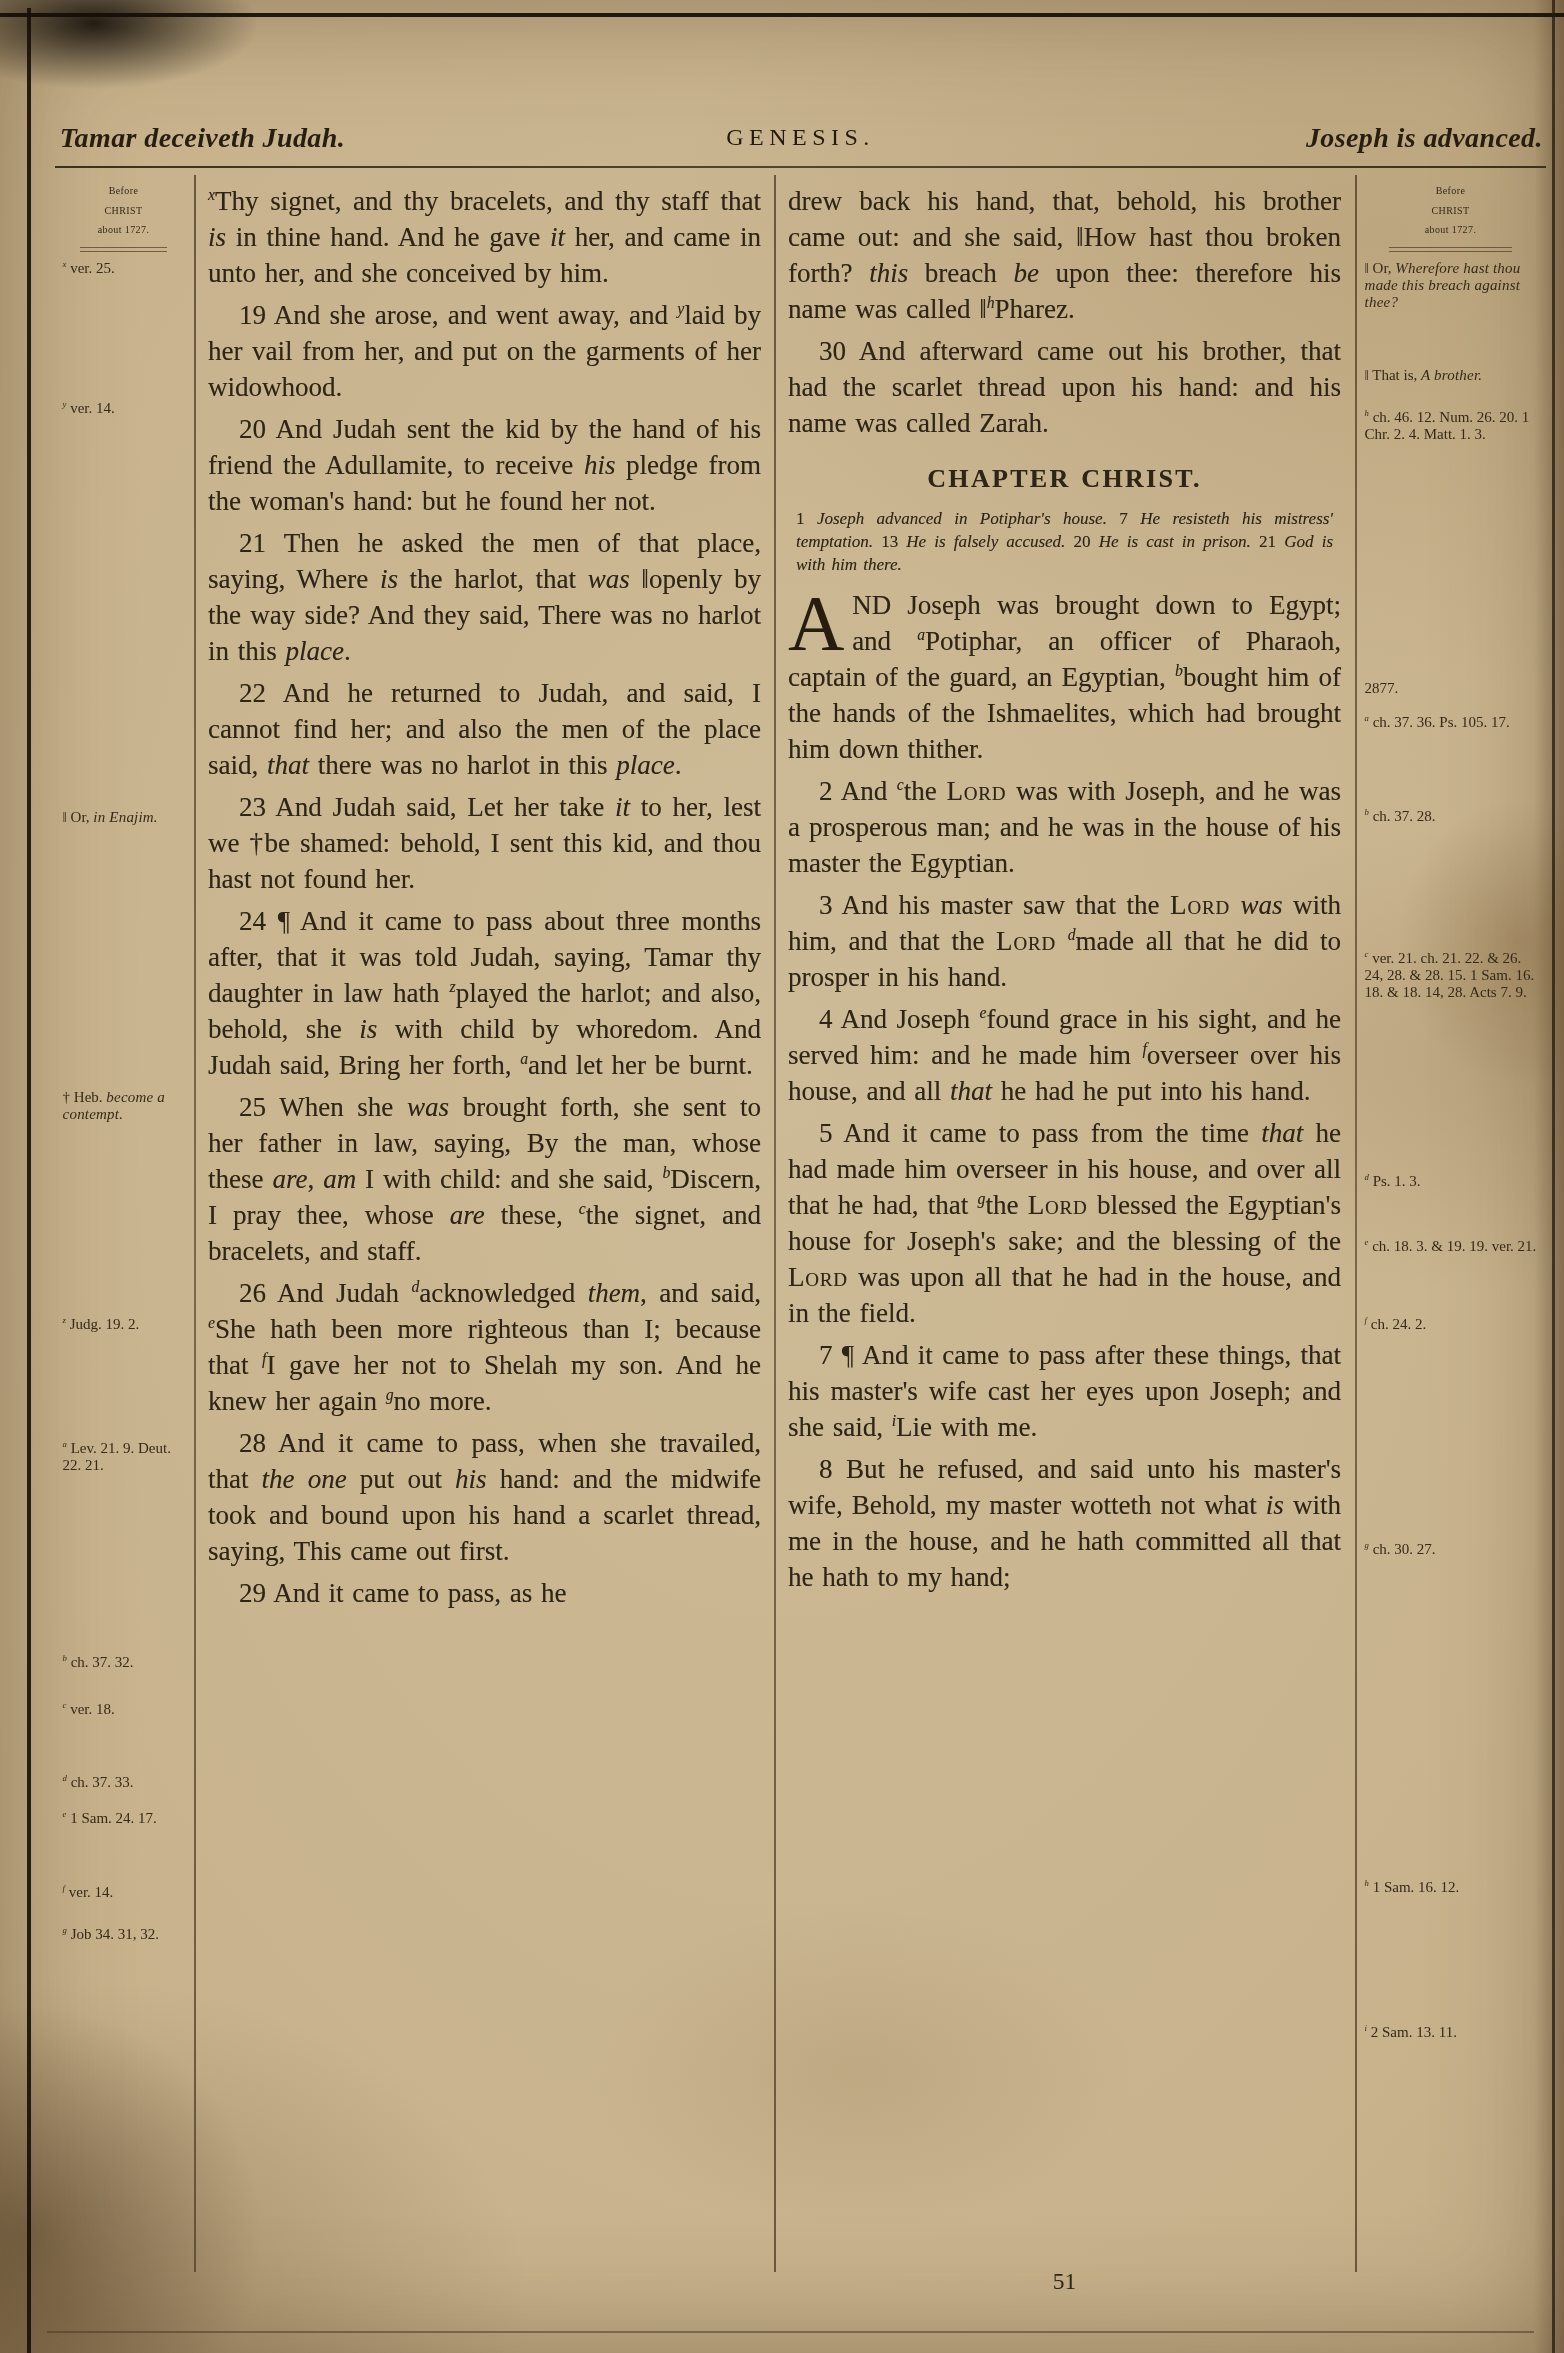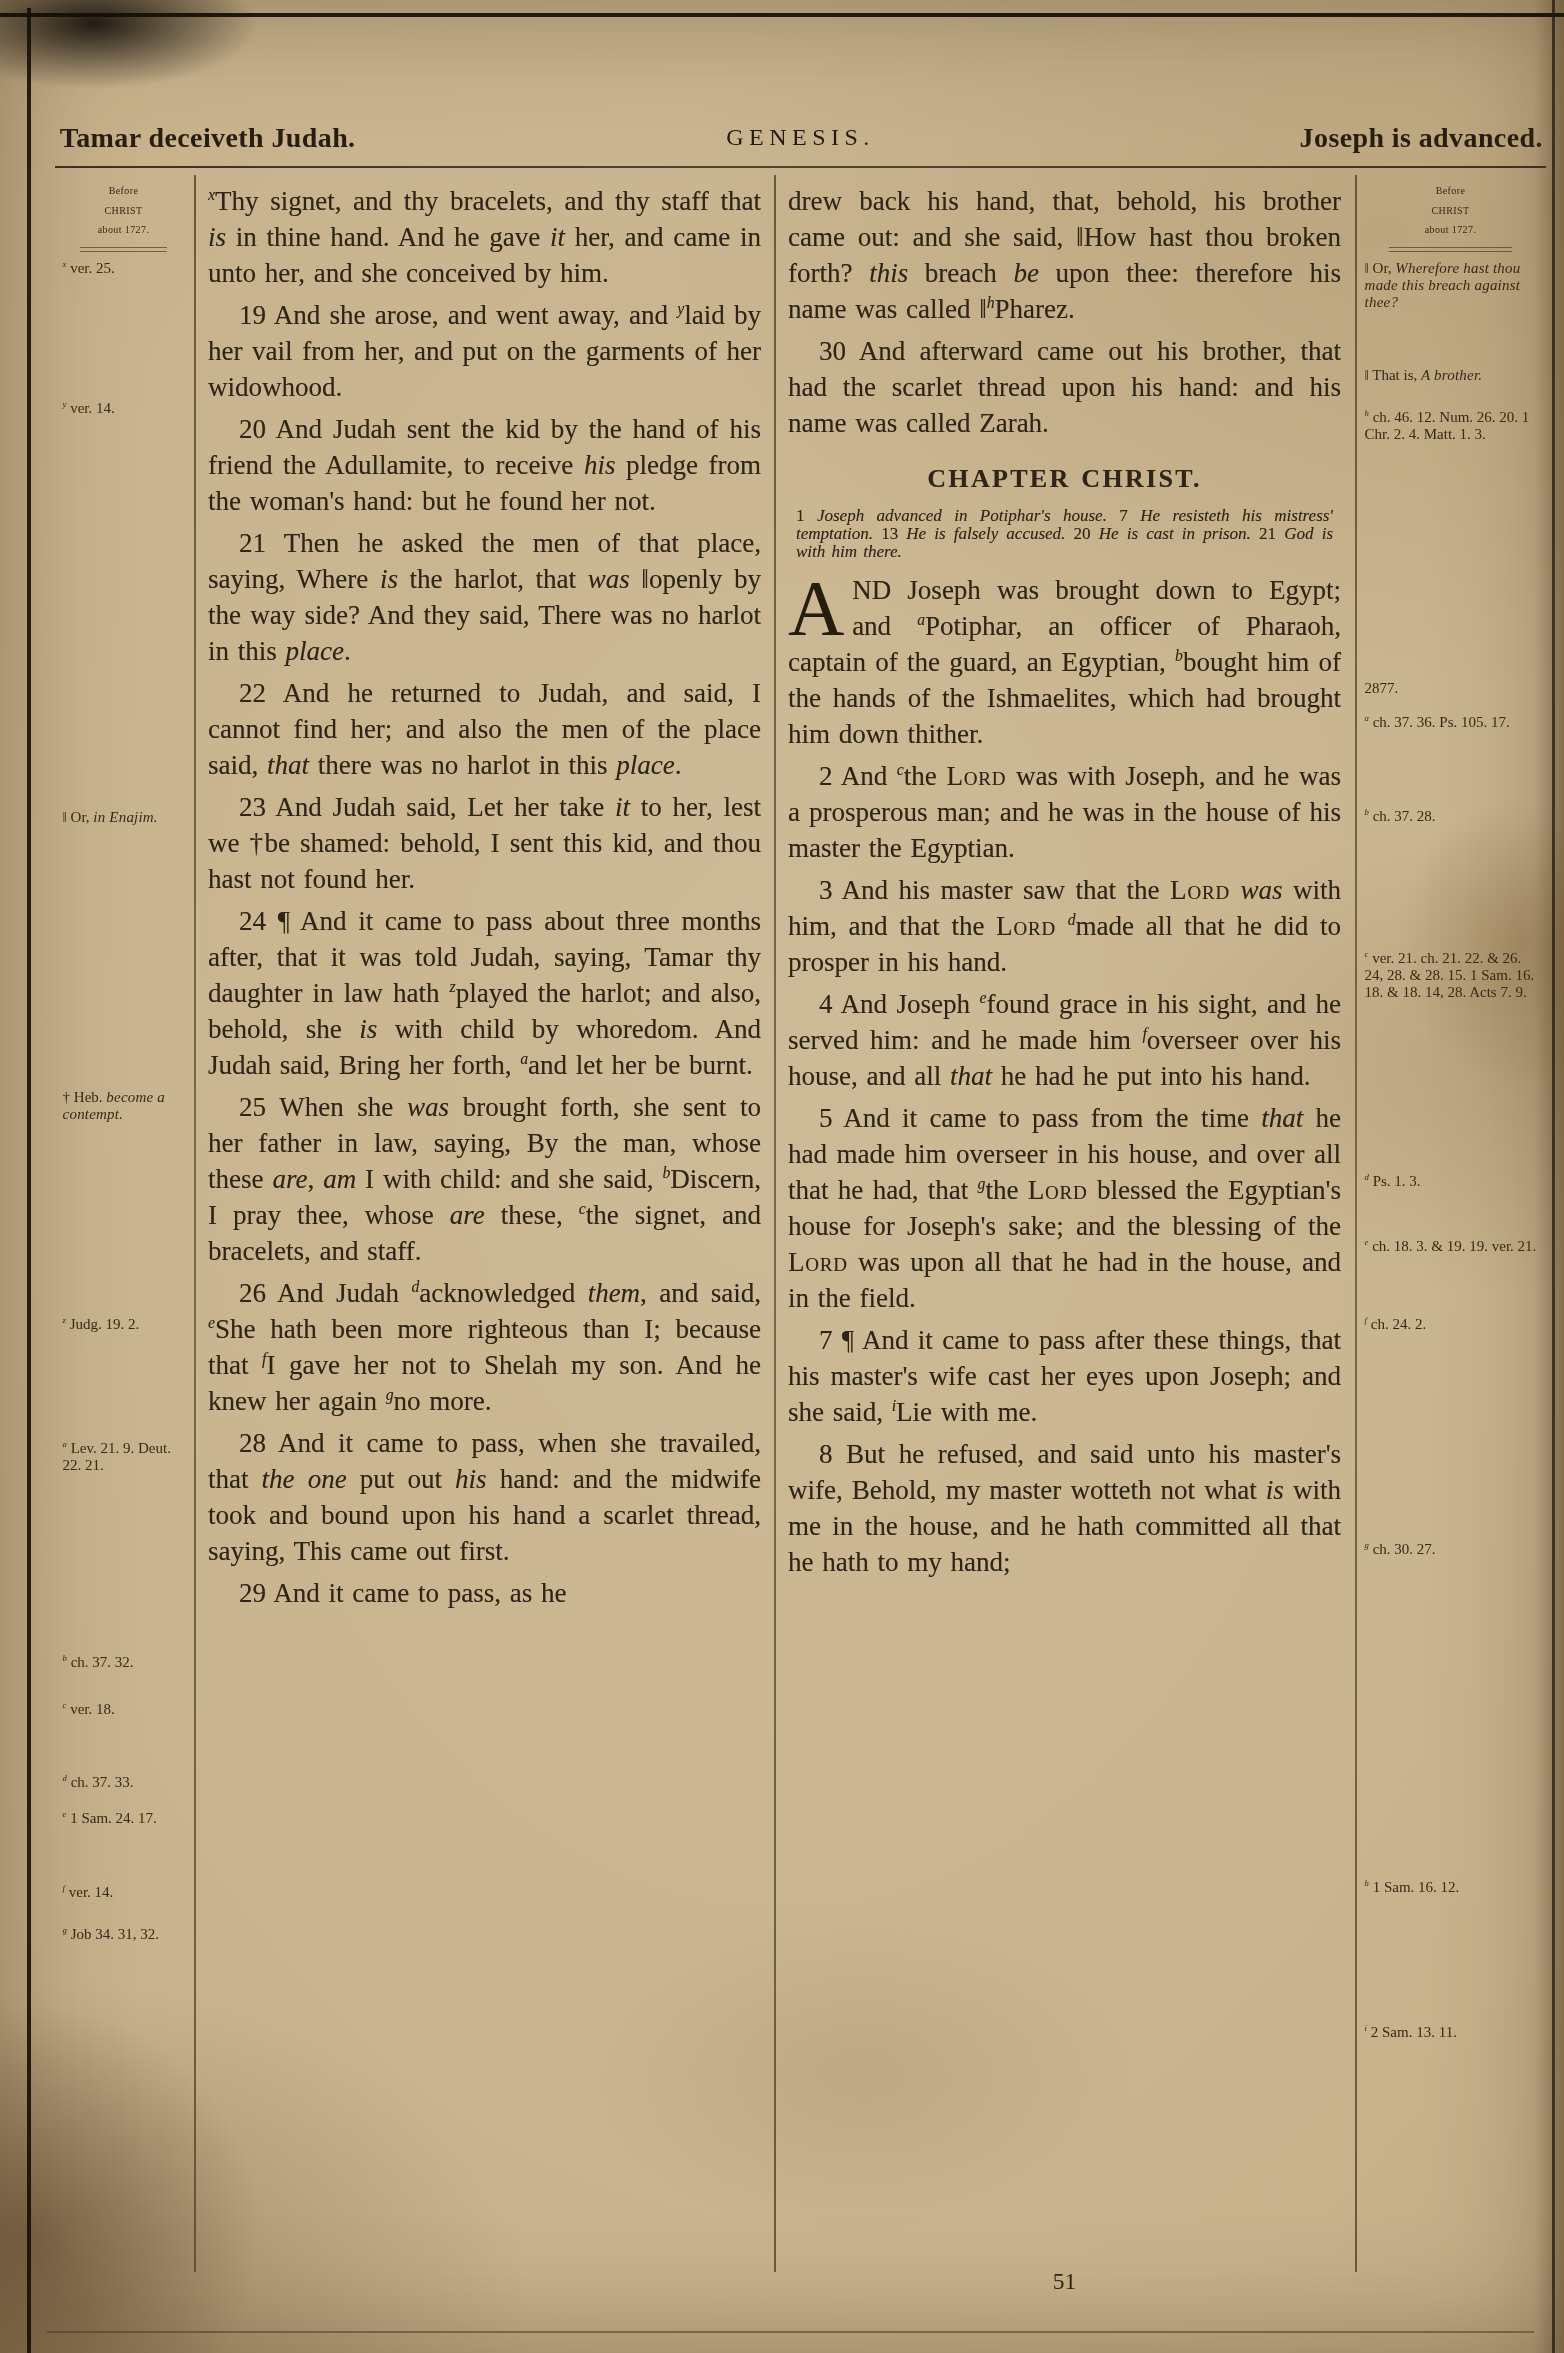--- a/index.html
+++ b/index.html
@@ -27,21 +27,21 @@
   .fr-left{position:absolute;left:27px;top:7.8px;width:3.9px;height:2346px;background:#16100a;opacity:.9;}
   .fr-right{position:absolute;left:1552px;top:0;width:3.1px;height:2354px;background:#241a10;opacity:.75;}
   .fr-bottom{position:absolute;left:47px;top:2331px;width:1487px;height:1.6px;background:#4a3b26;opacity:.55;}
   .header-rule{position:absolute;left:55px;top:166px;width:1491px;height:2.3px;
     background:linear-gradient(to right,#3b2f1e,#54452e 50%,#3b2f1e);}
   .vr{position:absolute;top:175px;height:2097px;width:1.6px;background:linear-gradient(#5a4830,#6d5a3e 50%,#5a4830);opacity:.85;}
   .vr1{left:194px;} .vr2{left:774px;} .vr3{left:1355px;}
 
   
   .hdr{position:absolute;left:55px;top:119px;width:1491px;height:44px;}
-  .rh{position:absolute;top:3.1px;font-weight:bold;font-size:28px;letter-spacing:0.4px;color:#271e10;}
+  .rh{position:absolute;top:3.1px;font-style:italic;font-weight:bold;font-size:28px;letter-spacing:0.4px;color:#271e10;}
   .rh-l{left:4.7px;} .rh-r{right:3.1px;}
   .book-title{position:absolute;left:0;right:0;top:4.7px;text-align:center;font-size:24px;letter-spacing:5.5px;color:#231a0d;}
 
   
   .marg{position:absolute;top:175px;height:2113px;font-size:15px;line-height:17px;color:#352917;}
   .marg-l{left:61px;width:125px;}
   .marg-r{left:1363px;width:175px;}
   .bc{position:absolute;top:6.3px;left:0;right:0;text-align:center;white-space:pre-line;
       font-size:10px;line-height:19.6px;letter-spacing:0.4px;}
   .bc-rule{position:absolute;top:72px;left:15%;width:70%;height:3.1px;
@@ -54,21 +54,21 @@
   .col{position:absolute;top:177px;height:2088px;overflow:hidden;
        font-size:27px;line-height:36px;text-align:justify;word-spacing:2px;
        text-shadow:0.2px 0.3px 0.5px rgba(42,32,16,.35);}
   .col-1{left:202px;width:565px;}
   .col-2{left:782px;width:565px;}
   .col p{margin:6px;text-indent:31px;}
   .col p.cont{text-indent:0;}
   .sc{font-variant:small-caps;letter-spacing:0.8px;}
   .ch-head{margin:20.3px 0 9.4px;text-align:center;text-indent:0 !important;
     font-size:26px;letter-spacing:2.3px;}
-  .ch-sum{font-size:17px;line-height:18px;margin:0 0 11px;padding:0 14px;text-align:justify;text-indent:0;}
+  .ch-sum{font-size:17px;line-height:23px;margin:0 0 11px;padding:0 14px;text-align:justify;text-indent:0;}
   .dropcap{float:left;font-size:78px;line-height:64px;padding:4.7px 7.8px 0 0;color:#261d0f;}
 
   .pageno{position:absolute;left:782px;top:2268px;width:565px;text-align:center;font-size:23.5px;color:#2e2516;}
 </style>
 </head>
 <body>
 
 <div class="page">
   <div class="texture"></div>
   <div class="fr-top"></div>

